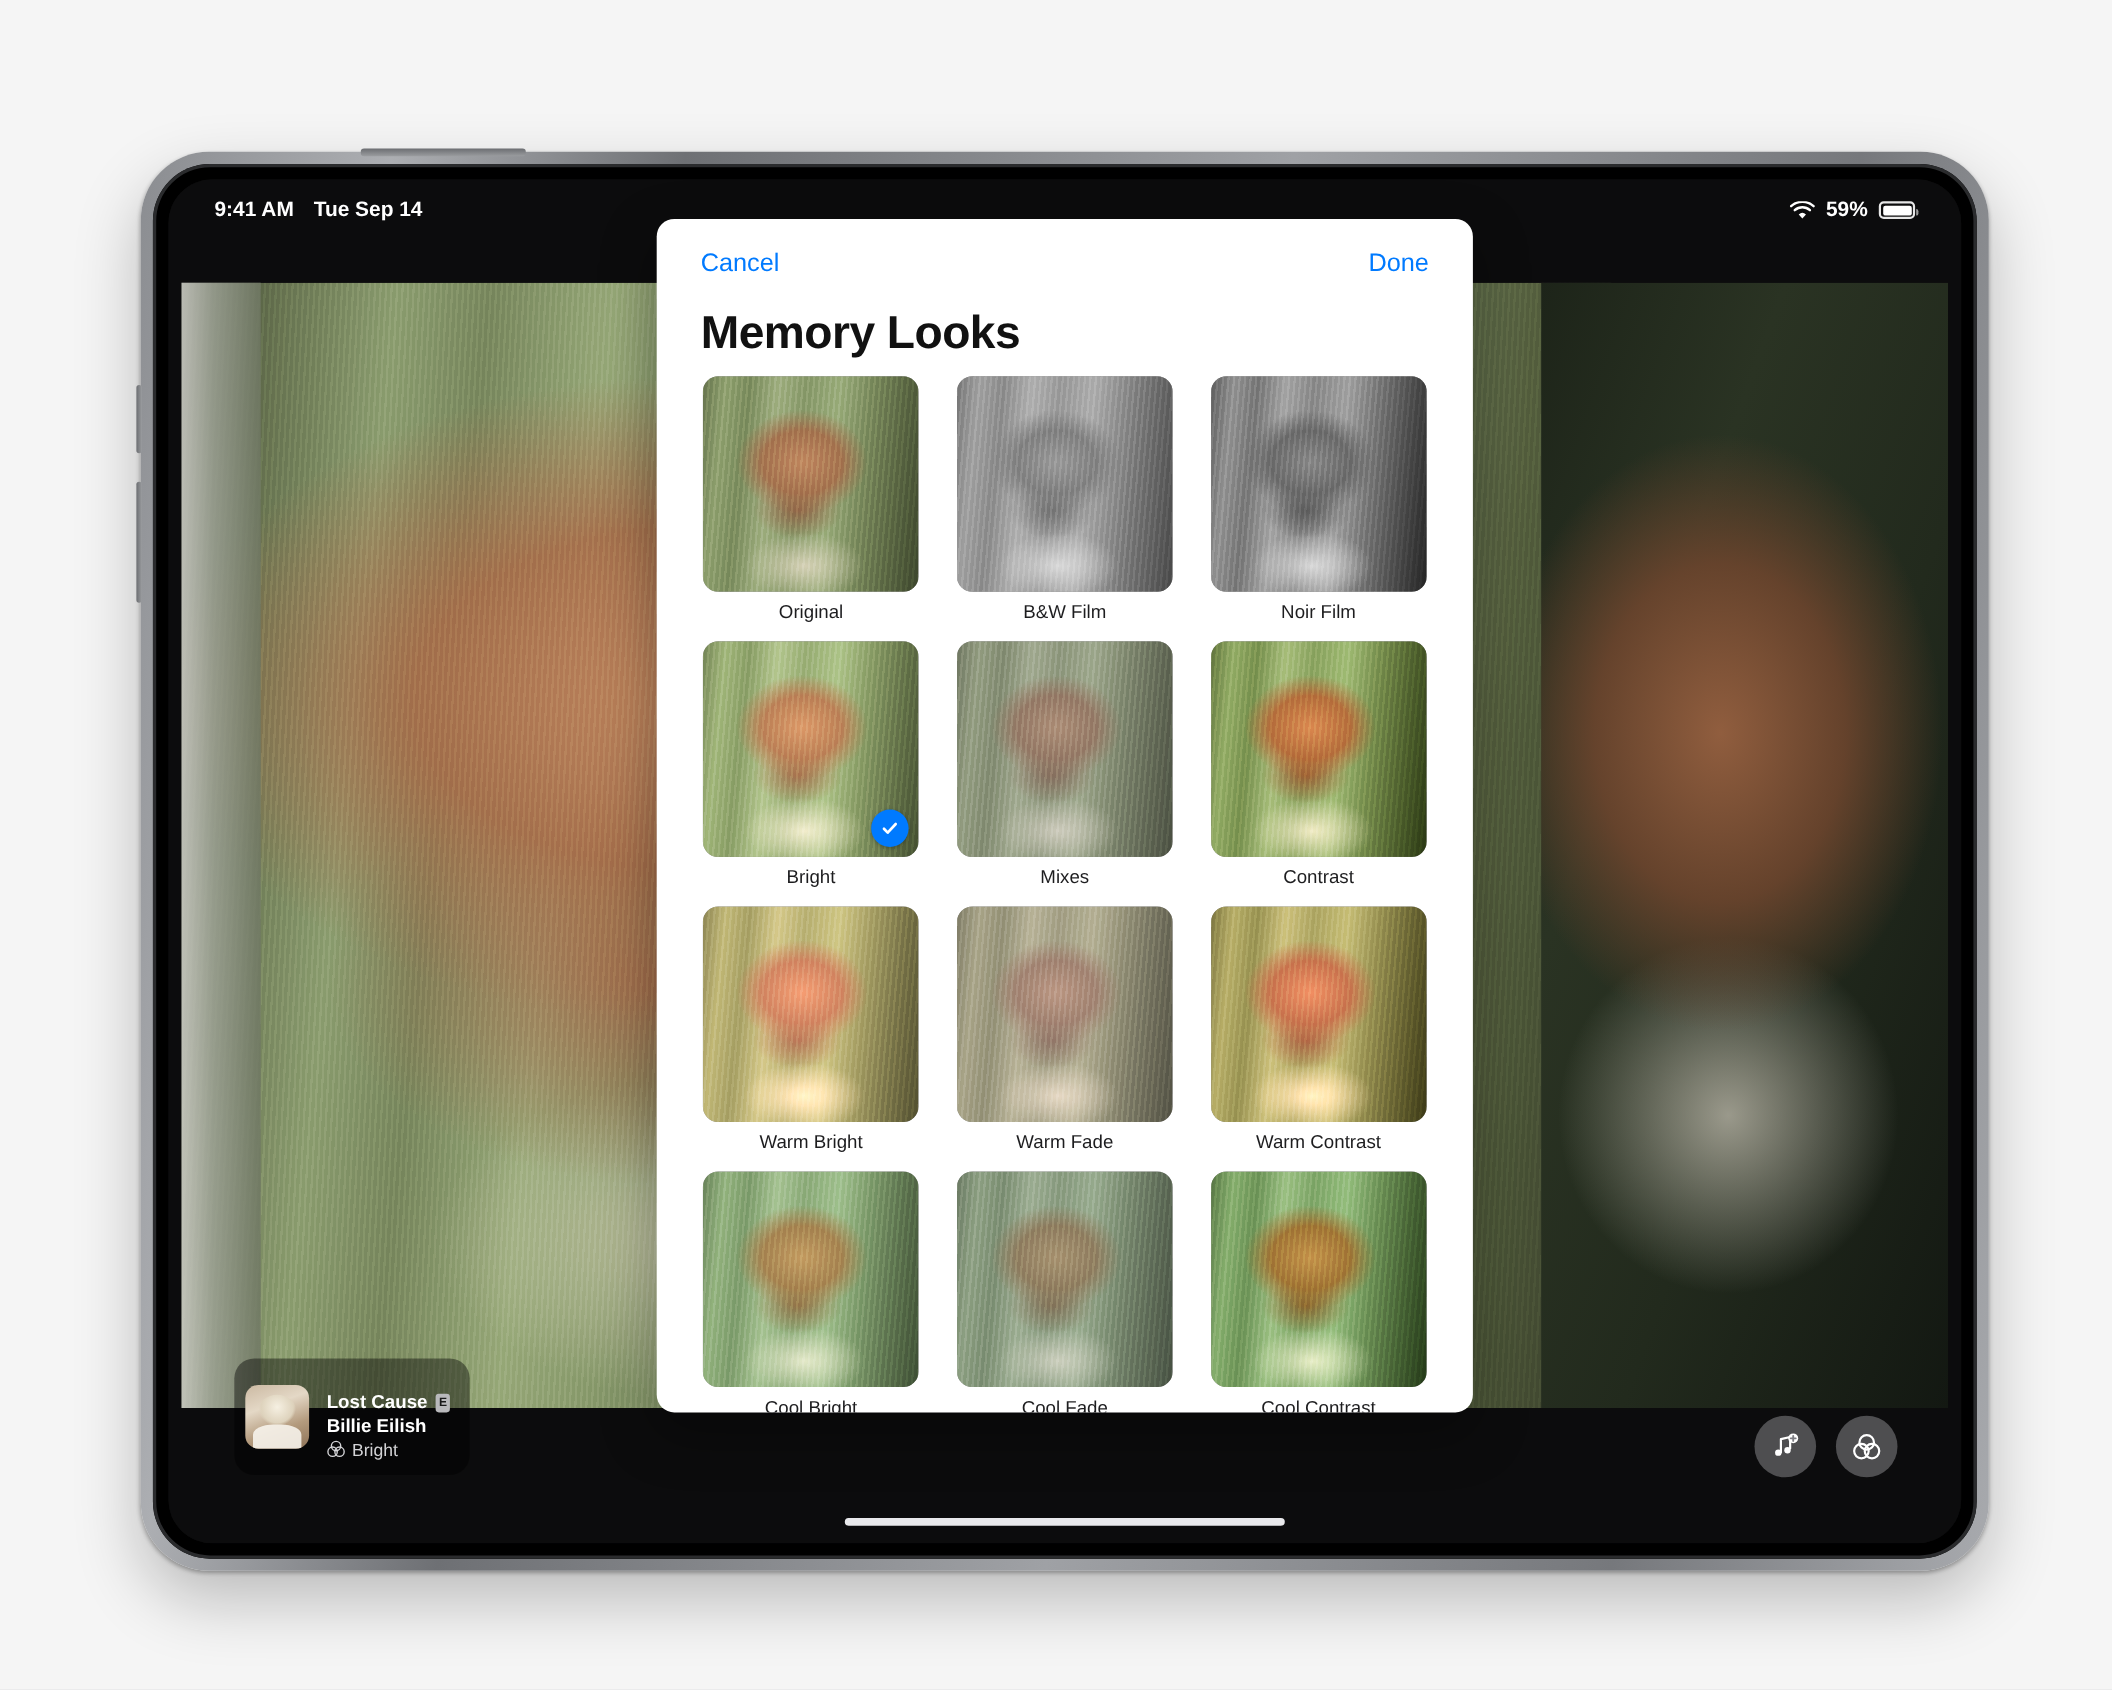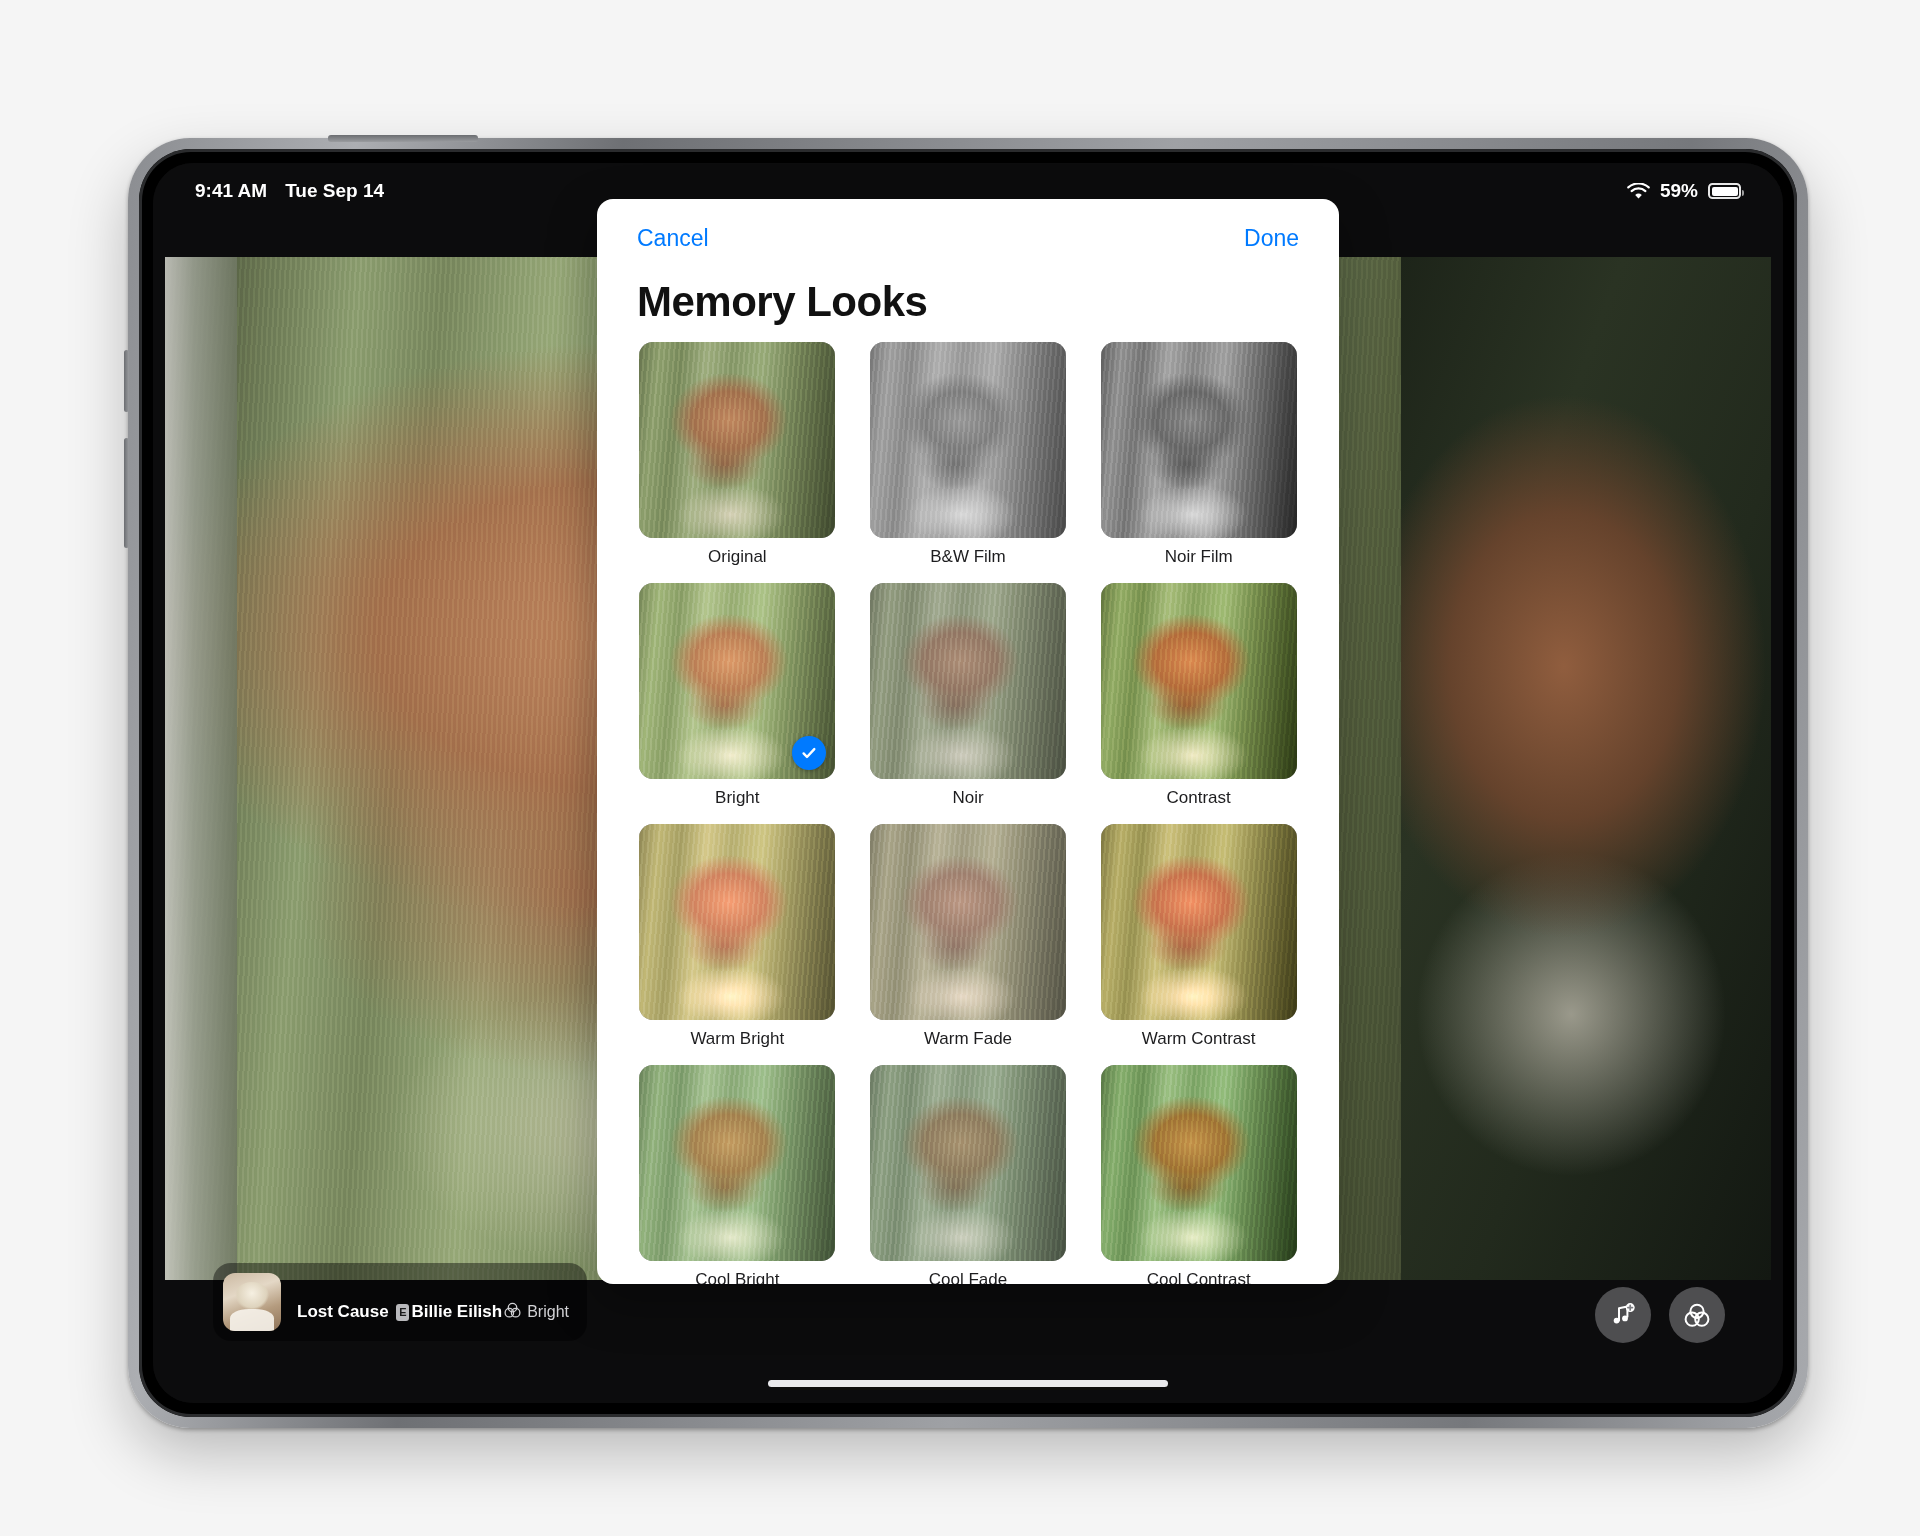--- a/index.html
+++ b/index.html
@@ -139,21 +139,21 @@
   .np-art::before {
     content:""; position:absolute; left:20%; top:16%; width:60%; height:48%;
     border-radius:50%;
     background: radial-gradient(ellipse at 50% 40%, #f6f0e2 0%, #ded3bd 60%, rgba(0,0,0,0) 72%);
   }
   .np-art::after {
     content:""; position:absolute; left:12%; bottom:0; width:76%; height:38%;
     border-radius:42% 42% 0 0;
     background: rgba(248,245,238,.88);
   }
-  .np-text { display:flex; flex-direction:row; gap:2px;margin-top:20px; }
+  .np-text { display:flex; flex-direction:column; gap:2px;margin-top:20px; }
   .np-line1 { display:flex; align-items:center; gap:7px; color:#fff; font-size:17px; font-weight:bold; }
   .np-explicit {
     font-size:11px; font-weight:bold; line-height:1;
     color:#1a1a1a; background:#b9b9bc;
     border-radius:3px; padding:3px 3px 3px 3.5px;
   }
   .np-line2 { color:#fff; font-size:17px; font-weight:bold; }
   .np-line3 { display:flex; align-items:center; gap:6px; color:#d3d3d6; font-size:16px; }
 
   
@@ -381,21 +381,21 @@
                     </svg>
                   </div>
                 </div>
                 <div class="look-label">Bright</div>
               </div>
               <div class="look">
                 <div class="thumb">
                   <div class="img base v-fade"></div>
                   <div class="grain"></div>
                 </div>
-                <div class="look-label">Noir</div>
+                <div class="look-label">Mixes</div>
               </div>
               <div class="look">
                 <div class="thumb">
                   <div class="img base v-contrast"></div>
                   <div class="grain"></div>
                 </div>
                 <div class="look-label">Contrast</div>
               </div>
               <div class="look">
                 <div class="thumb">

